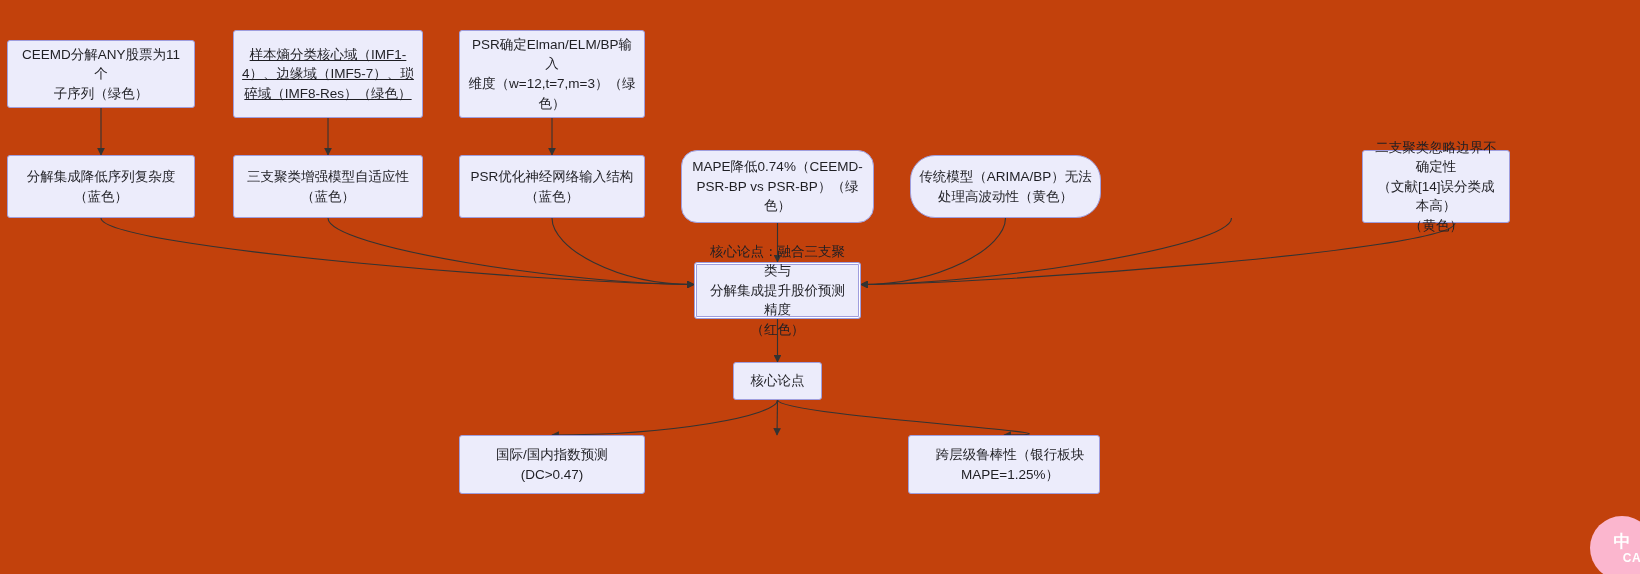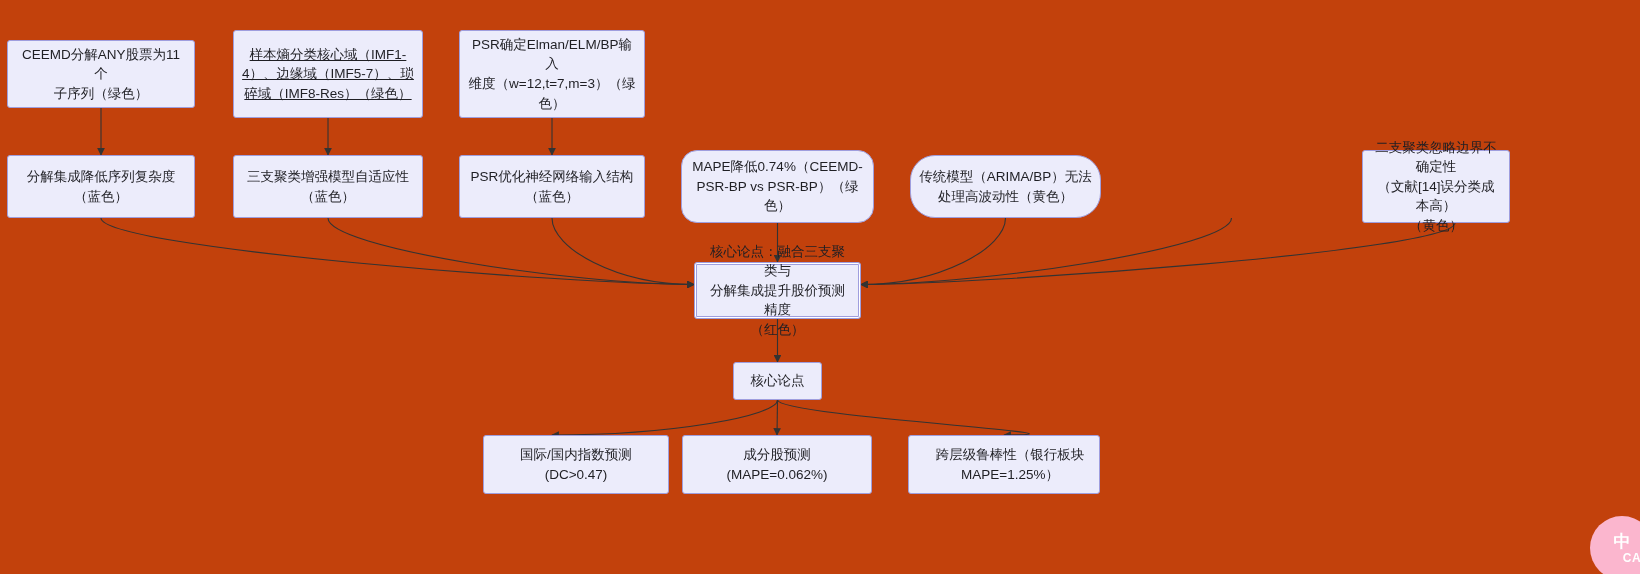--- a/index.html
+++ b/index.html
@@ -146,27 +146,23 @@
 （黄色）</span>
   </div>
   <div class="node core" style="left: 694px; top: 262px; width: 167px; height: 57px; justify-content: center;">
     <span class="label">核心论点：融合三支聚类与
 分解集成提升股价预测精度
 （红色）</span>
   </div>
   <div class="node" style="left: 733px; top: 362px; width: 89px; height: 38px;">
     <span class="label">核心论点</span>
   </div>
-  <div class="node" style="left: 459px; top: 435px; width: 186px; height: 59px; margin-left: 24px;">
+  <div class="node" style="left: 459px; top: 435px; width: 186px; height: 59px;">
     <span class="label">国际/国内指数预测
 (DC&gt;0.47)</span>
-  </div>
-  <div class="node" style="left: 682px; top: 435px; width: 190px; height: 59px;">
-    <span class="label">成分股预测
-(MAPE=0.062%)</span>
   </div>
   <div class="node" style="left: 908px; top: 435px; width: 192px; height: 59px; padding-left: 20px;">
     <span class="label">跨层级鲁棒性（银行板块
 MAPE=1.25%）</span>
   </div>
 
   <div id="watermark">
     <span>中</span>
     <span class="wm-sub">CA</span>
   </div>

